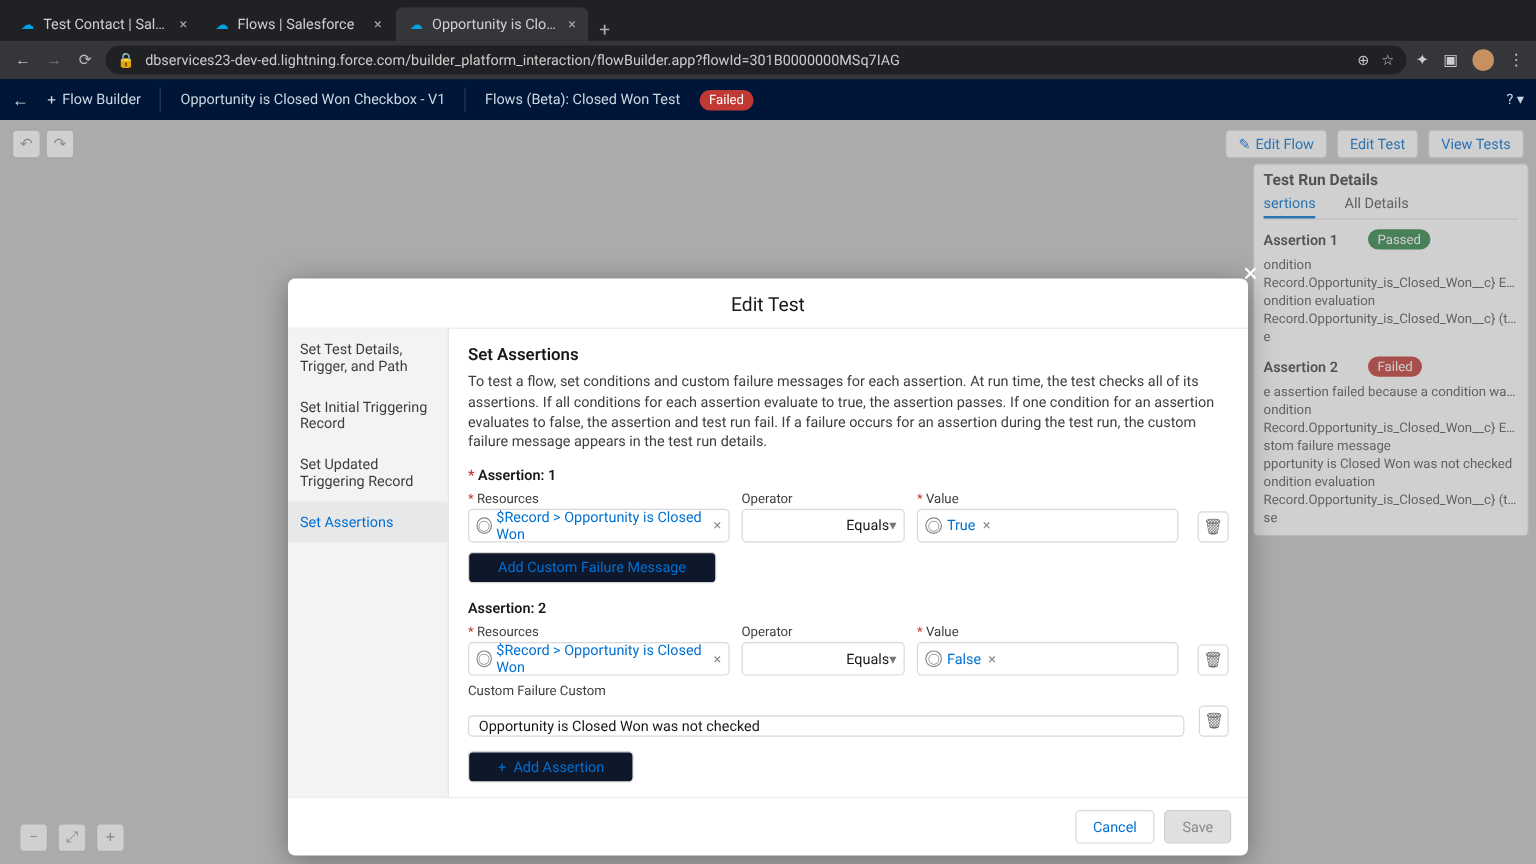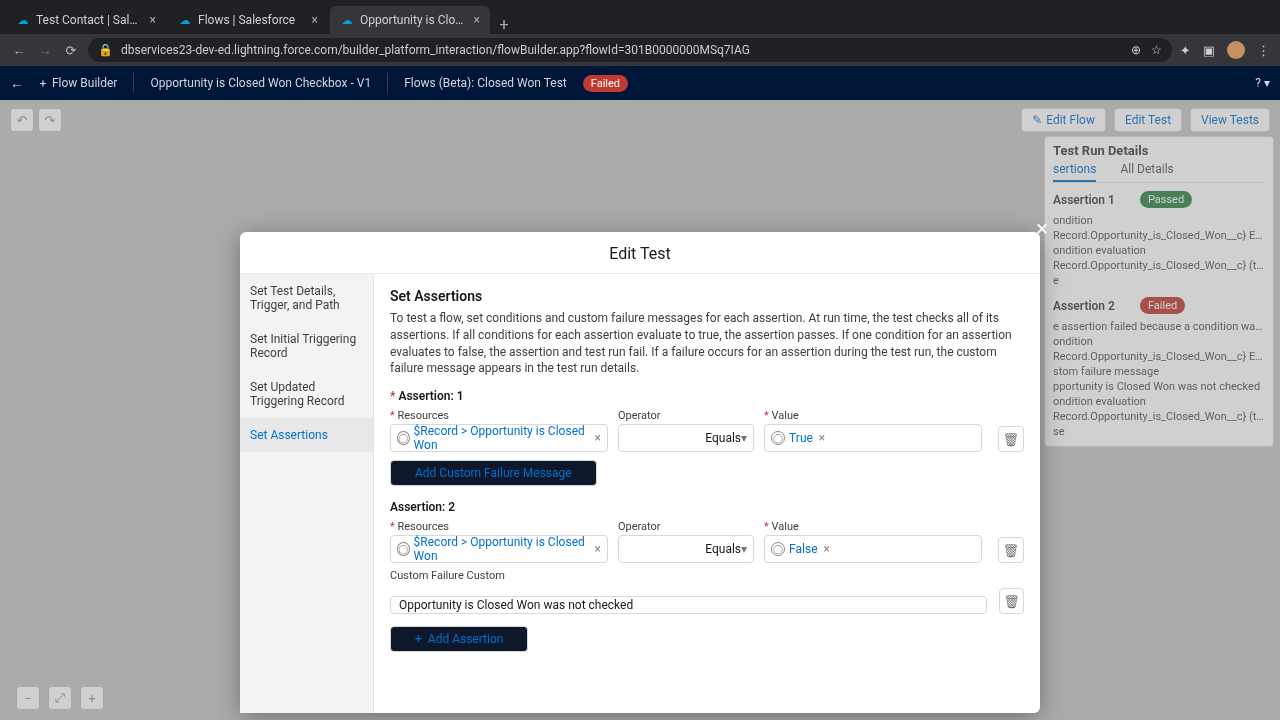--- a/index.html
+++ b/index.html
@@ -283,14 +283,18 @@
           </div>
           <div class="trash">🗑</div>
         </div>
 
         <div class="linkbtn" style="margin-top:12px">
           <span>+</span>
           <span>Add Assertion</span>
         </div>
       </div>
     </div>
+    <div class="modal-footer">
+      <div class="btn">Cancel</div>
+      <div class="btn primary">Save</div>
+    </div>
   </div>
 </div>
 
 </body></html>

